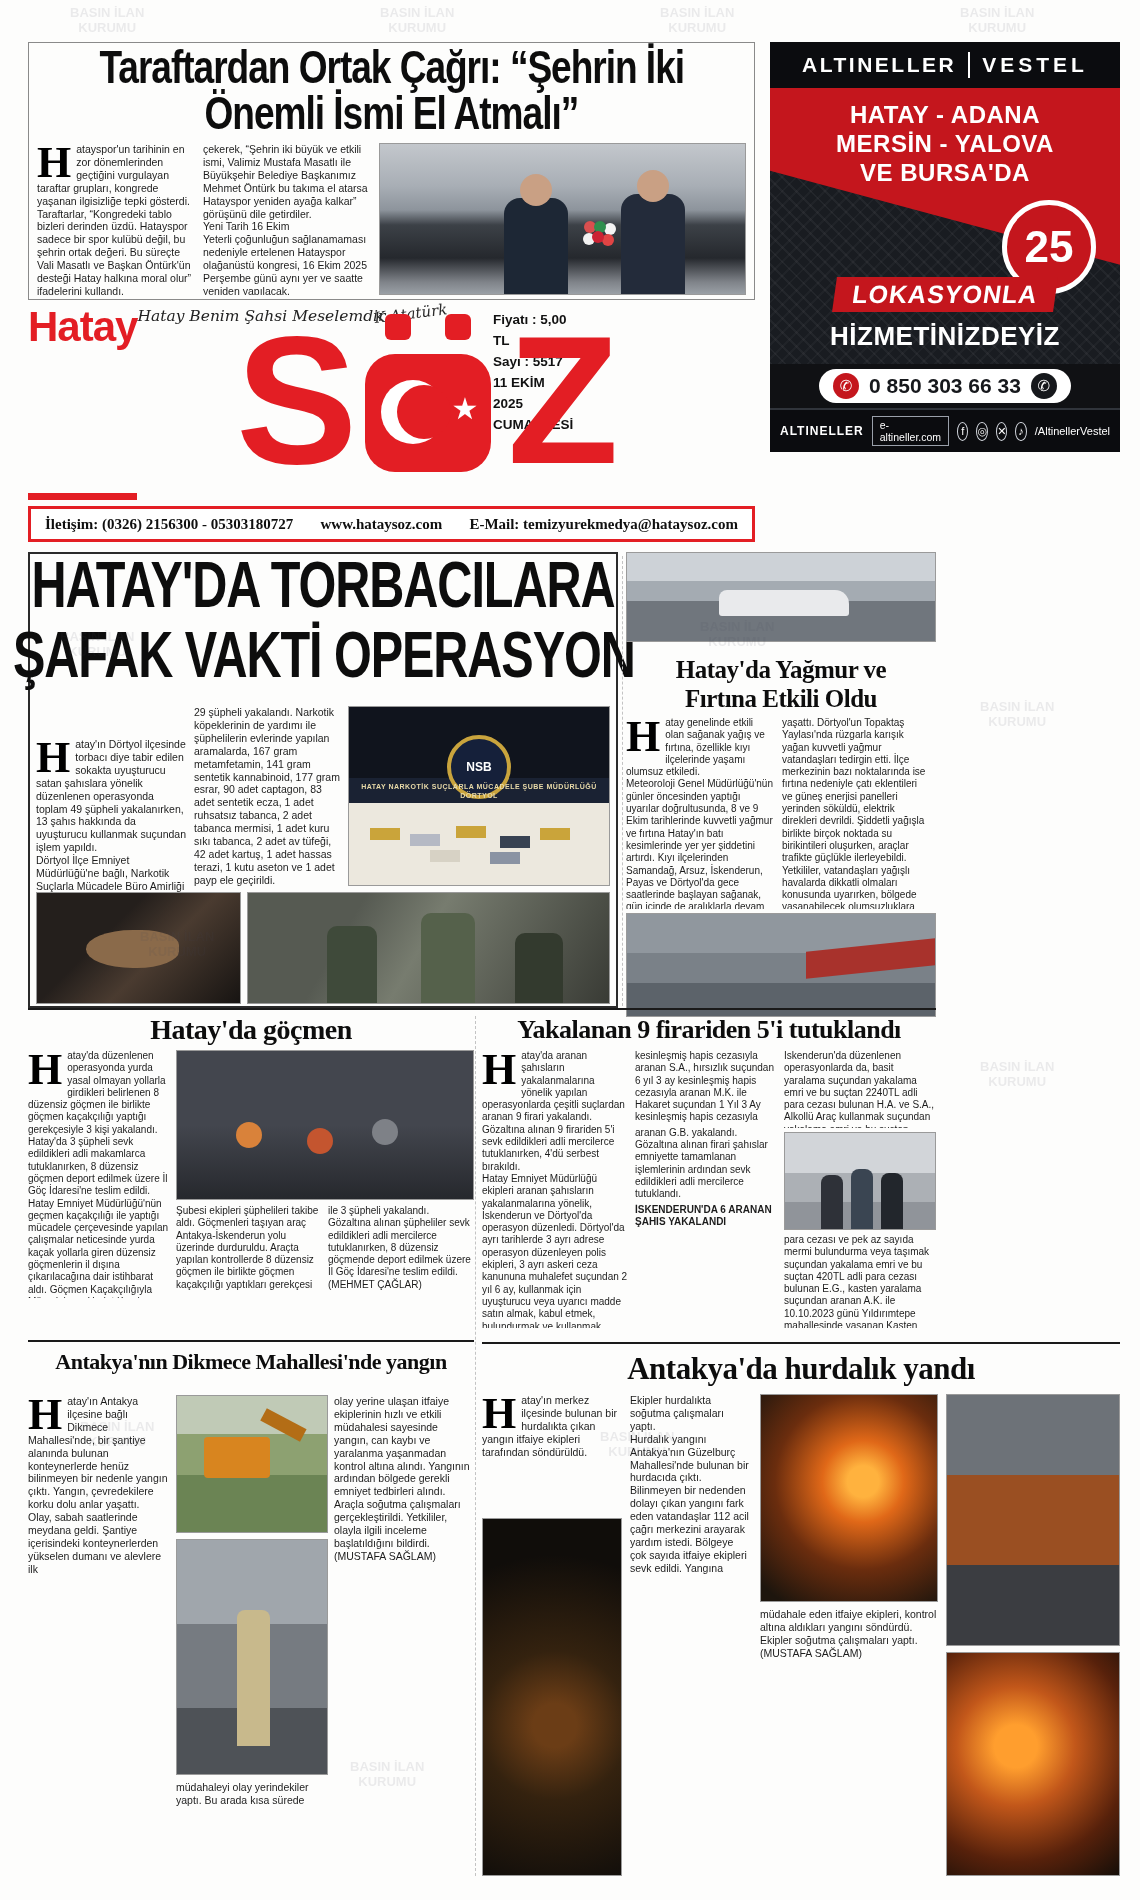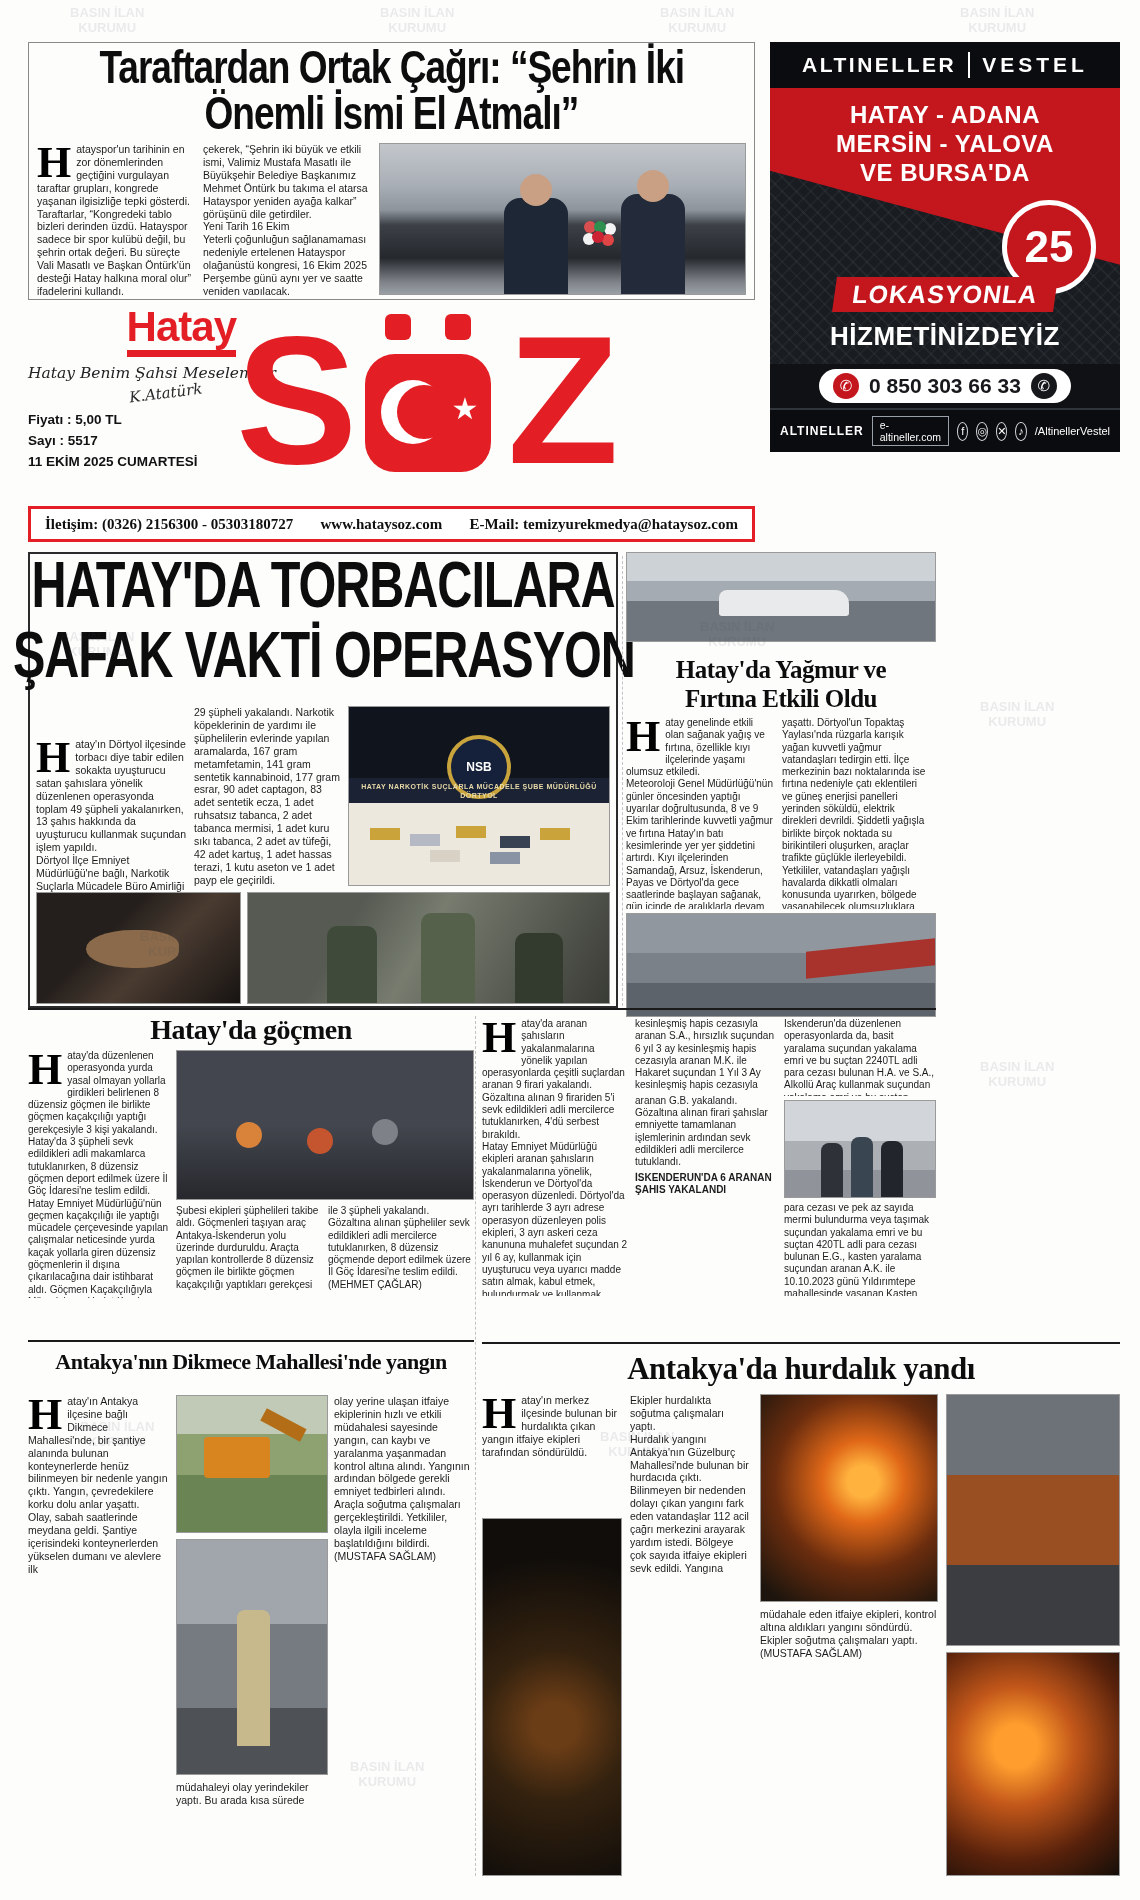--- a/index.html
+++ b/index.html
@@ -46,21 +46,21 @@
   .exc{position:absolute;left:18%;top:30%;width:44%;height:30%;background:#d8851f;border-radius:4px;}
   .excarm{position:absolute;left:56%;top:16%;width:30%;height:10%;background:#b36d16;transform:rotate(28deg);}
   .ph-firefighter{background:linear-gradient(180deg,#a0a6ac 0 36%,#767b81 36% 72%,#4e5257 72% 100%);}
   .ff{position:absolute;left:40%;top:30%;width:22%;height:58%;background:#c8b98c;border-radius:8px 8px 0 0;}
   .ph-fire-dark{background:radial-gradient(circle at 52% 58%,#6b3d16 0 10%,#34220f 34%,#100d0a 78%);}
   .ph-fire1{background:radial-gradient(circle at 58% 42%,#ffb23e 0 10%,#e06818 26%,#6b2d0e 56%,#1d150d 92%);}
   .ph-fire2{background:radial-gradient(circle at 40% 42%,#ff9e2e 0 13%,#c2571a 36%,#57210b 70%,#150e08 100%);}
   .ph-truck{background:linear-gradient(180deg,#6d7278 0 32%,#9a4f22 32% 68%,#3b3d41 68% 100%);}
 
   
-  .mh-left{width:208px;display:flex;flex-direction:column;}
+  .mh-left{width:208px;display:flex;}
   .hatay-logo{color:#e31e24;font-size:42px;font-weight:900;line-height:1;letter-spacing:-1px;border-bottom:7px solid #e31e24;padding-bottom:2px;width:max-content;margin:4px 0 2px auto;}
   .slogan{font-family:"DejaVu Serif",serif;font-style:italic;font-size:15.5px;white-space:nowrap;color:#222;margin-top:5px;}
   .signature{font-family:"DejaVu Serif",serif;font-style:italic;font-size:15px;color:#2a2a2a;margin:2px 34px 0 auto;transform:rotate(-7deg);}
   .mh-info{margin-top:8px;font-size:13.5px;font-weight:bold;line-height:1.55;color:#111;}
   .soz{display:flex;align-items:flex-end;height:170px;padding-bottom:2px;}
   .soz .ltr{font-size:182px;line-height:0.78;font-weight:900;color:#e31e24;letter-spacing:-8px;}
   .soz-o{position:relative;width:126px;height:160px;margin:0 16px;}
   .soz-o .dot{position:absolute;top:2px;width:26px;height:26px;background:#e31e24;border-radius:6px;}
   .soz-o .d1{left:20px;} .soz-o .d2{right:20px;}
   .obox{position:absolute;bottom:0;left:0;width:126px;height:118px;background:#e31e24;border-radius:30px;}
@@ -303,20 +303,21 @@
         <div class="news-body" style="flex:1;height:100%;font-size:10px;">Şubesi ekipleri şüphelileri takibe aldı. Göçmenleri taşıyan araç Antakya-İskenderun yolu üzerinde durduruldu. Araçta yapılan kontrollerde 8 düzensiz göçmen ile birlikte göçmen kaçakçılığı yaptıkları gerekçesi</div>
         <div class="news-body" style="flex:1;height:100%;font-size:10px;">ile 3 şüpheli yakalandı.
 Gözaltına alınan şüpheliler sevk edildikleri adli mercilerce tutuklanırken, 8 düzensiz göçmende deport edilmek üzere İl Göç İdaresi'ne teslim edildi.
 (MEHMET ÇAĞLAR)</div>
       </div>
     </div>
   </div>
 </section>
 
 <section class="abs" style="left:482px;top:1014px;width:454px;height:320px;">
+  <div class="serif-h" style="font-size:26px;line-height:32px;">Yakalanan 9 firariden 5'i tutuklandı</div>
   <div style="display:flex;gap:7px;height:278px;margin-top:4px;">
     <div class="news-body dropcap" style="width:146px;height:100%;font-size:10px;">Hatay'da aranan şahısların yakalanmalarına yönelik yapılan operasyonlarda çeşitli suçlardan aranan 9 firari yakalandı. Gözaltına alınan 9 firariden 5'i sevk edildikleri adli mercilerce tutuklanırken, 4'dü serbest bırakıldı.
 Hatay Emniyet Müdürlüğü ekipleri aranan şahısların yakalanmalarına yönelik, İskenderun ve Dörtyol'da operasyon düzenledi. Dörtyol'da ayrı tarihlerde 3 ayrı adrese operasyon düzenleyen polis ekipleri, 3 ayrı askeri ceza kanununa muhalefet suçundan 2 yıl 6 ay, kullanmak için uyuşturucu veya uyarıcı madde satın almak, kabul etmek, bulundurmak ve kullanmak suçundan 4 yıl 6 ay olmak üzere toplamda 7 Yıl</div>
     <div style="width:142px;height:100%;display:flex;flex-direction:column;overflow:hidden;">
       <div class="news-body" style="font-size:10px;">kesinleşmiş hapis cezasıyla aranan S.A., hırsızlık suçundan 6 yıl 3 ay kesinleşmiş hapis cezasıyla aranan M.K. ile Hakaret suçundan 1 Yıl 3 Ay kesinleşmiş hapis cezasıyla</div>
       <div class="news-body" style="font-size:10px;margin-top:3px;">aranan G.B. yakalandı.
 Gözaltına alınan firari şahıslar emniyette tamamlanan işlemlerinin ardından sevk edildikleri adli mercilerce tutuklandı.</div>
       <div class="news-body" style="font-size:10px;font-weight:bold;margin-top:3px;">İSKENDERUN'DA 6 ARANAN ŞAHIS YAKALANDI</div>
     </div>
     <div style="flex:1;height:100%;display:flex;flex-direction:column;gap:4px;overflow:hidden;">

